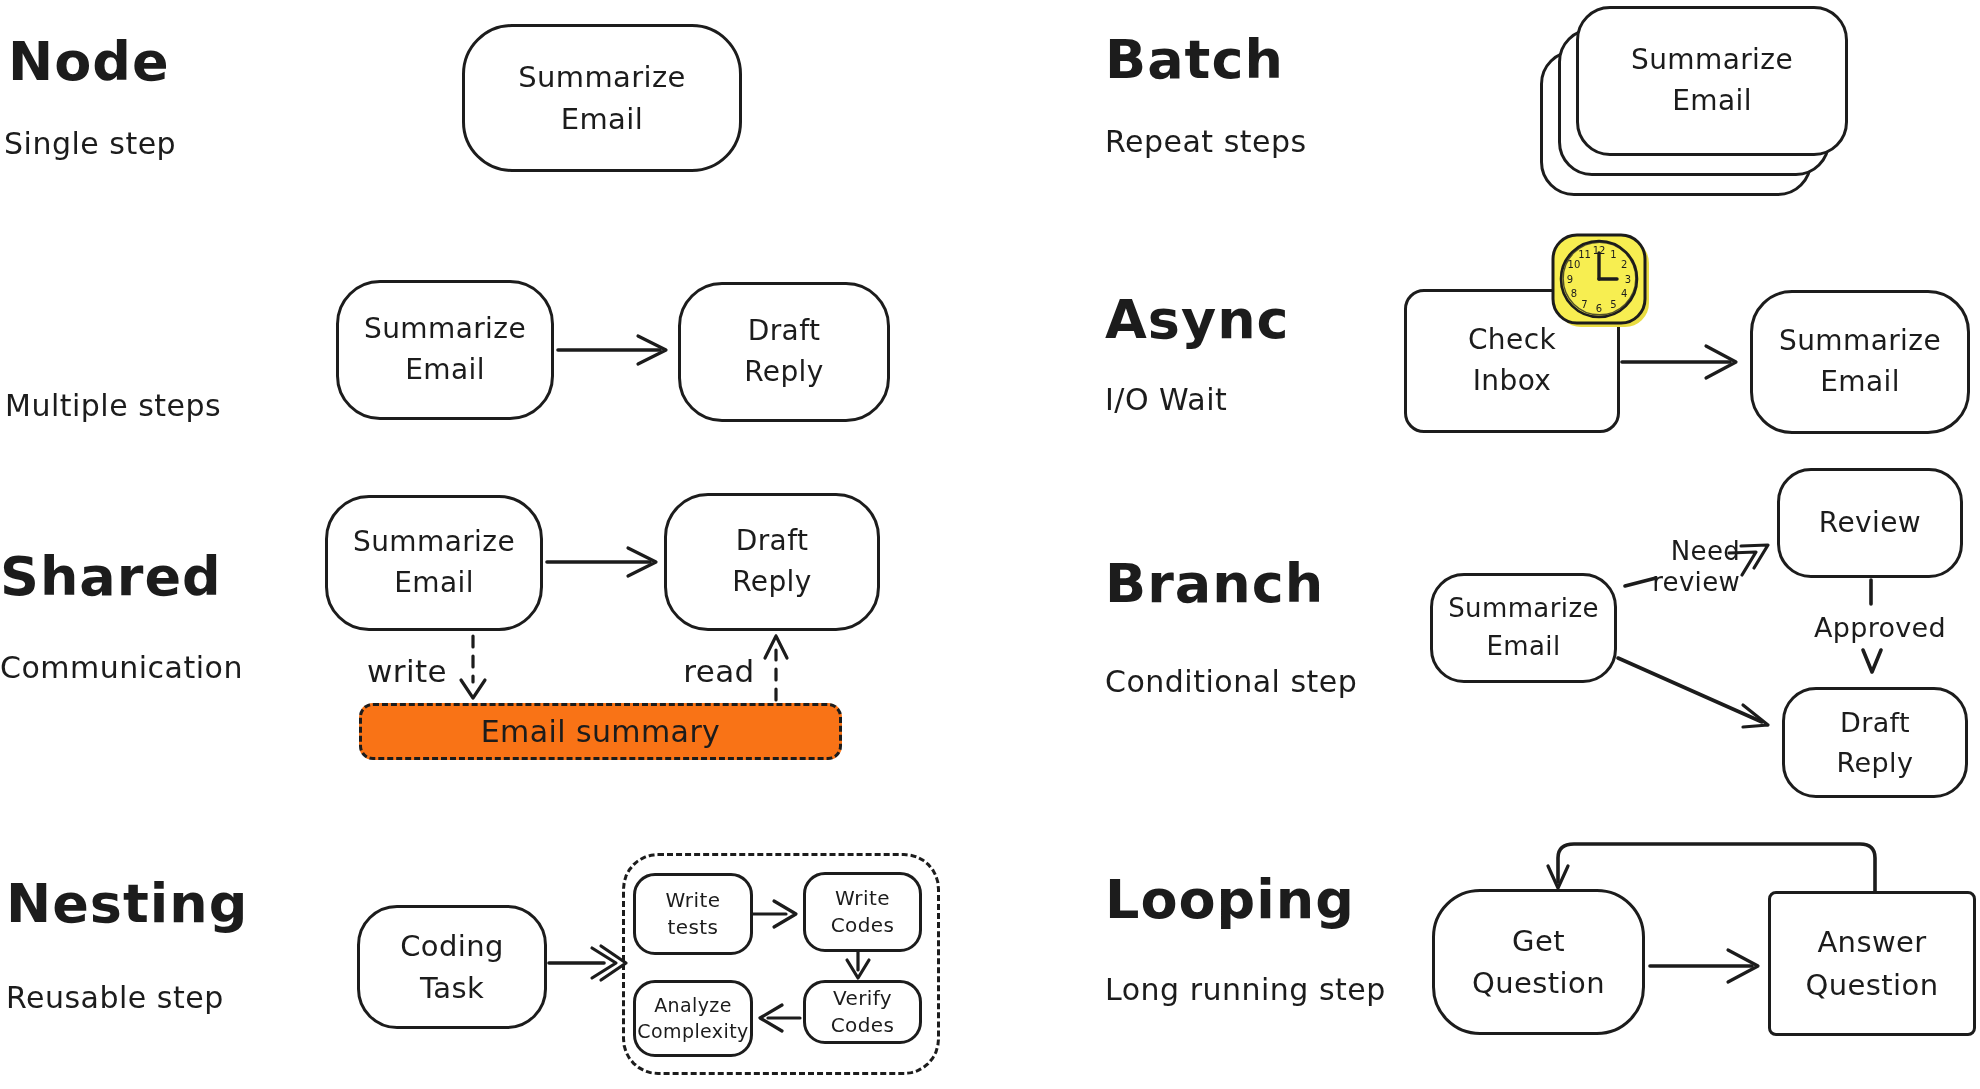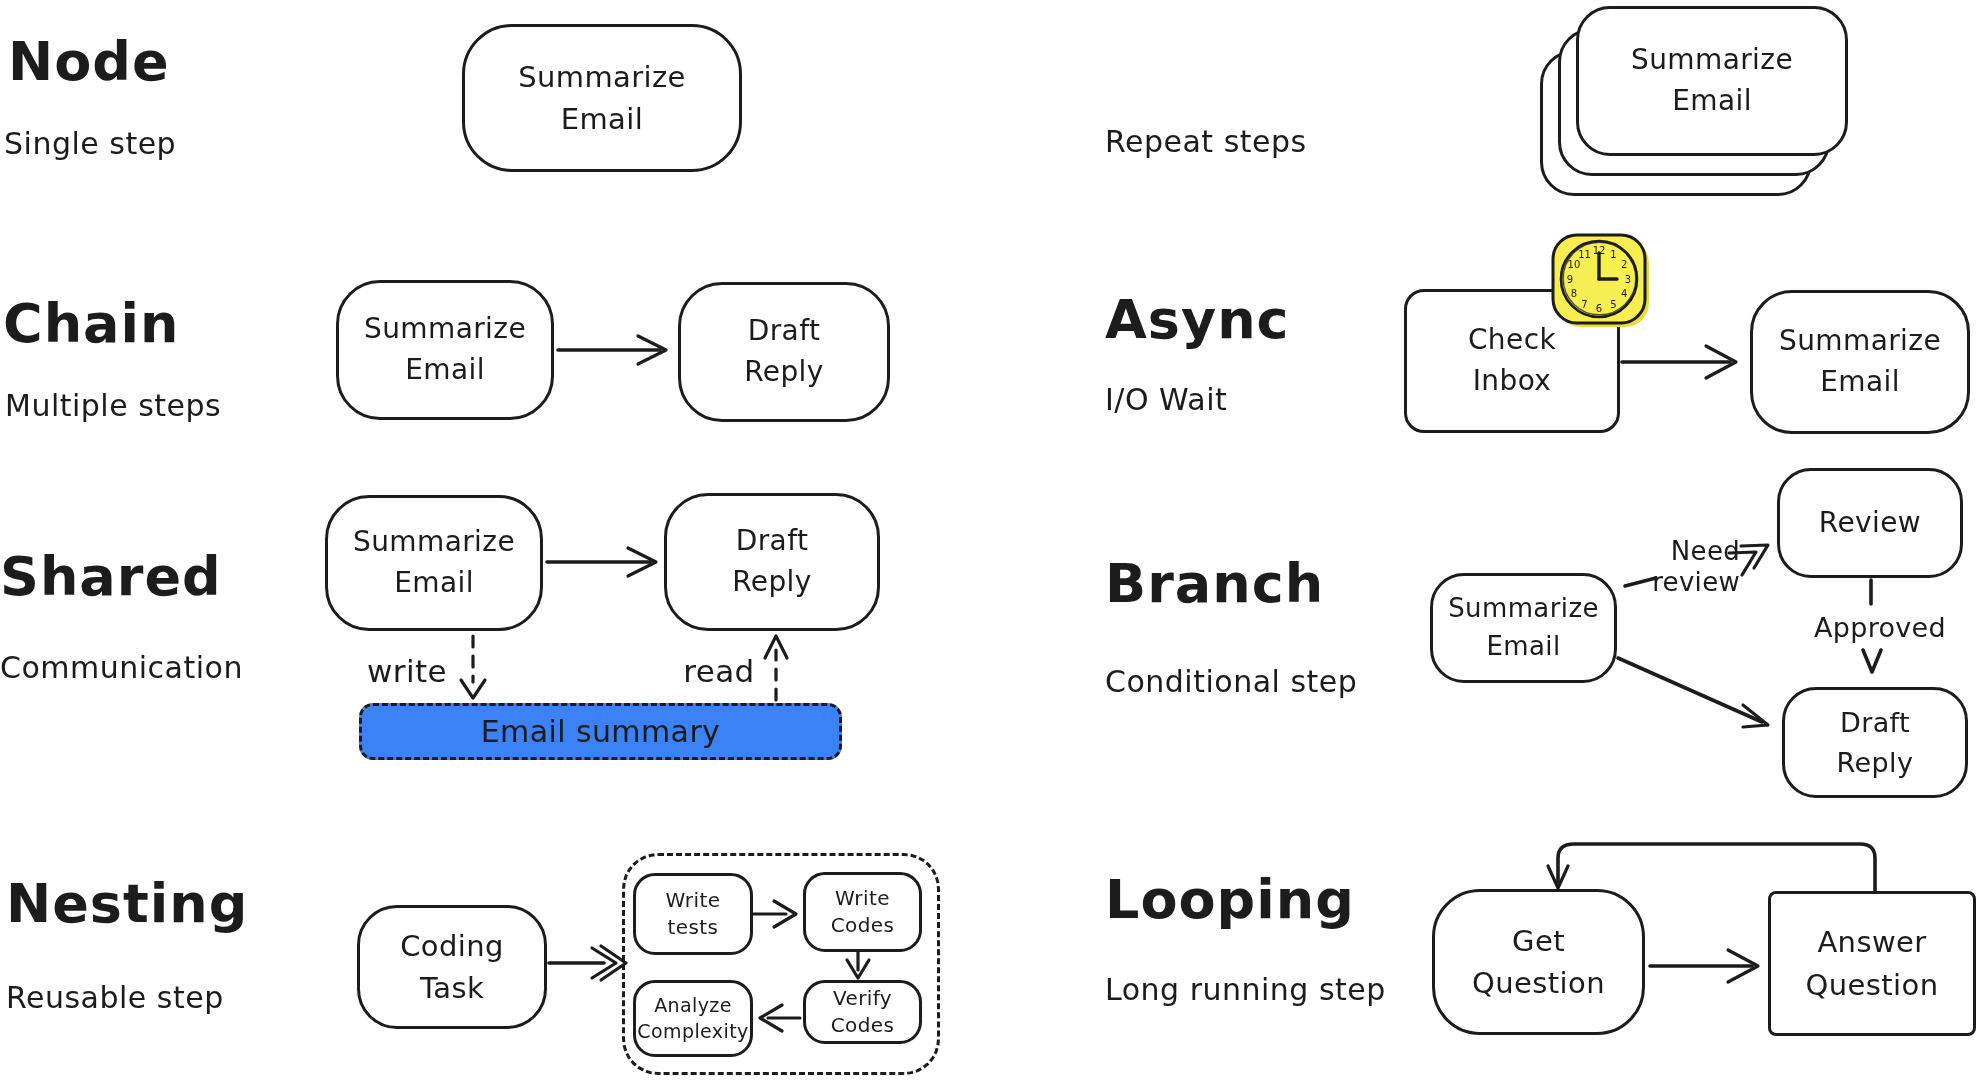--- a/index.html
+++ b/index.html
@@ -14,21 +14,21 @@
   .subtitle{
     position:absolute;font-size:30px;font-weight:400;letter-spacing:.5px;white-space:nowrap;
   }
   .box{
     position:absolute;border:3.5px solid #1c1c1c;background:#ffffff;border-radius:44px;
     display:flex;align-items:center;justify-content:center;text-align:center;
     white-space:pre-line;line-height:1.45;letter-spacing:.4px;font-size:28px;
   }
   .fs29{font-size:29px}.fs28{font-size:28px}.fs27{font-size:27px}.fs26{font-size:26px}
   .small-box{border-width:3px;border-radius:22px;font-size:20px;line-height:1.35;}
-  .dashed-box{border:3px dashed #1c1c1c;border-radius:14px;background:#3b82f6;}
+  .dashed-box{border:3px dashed #1c1c1c;border-radius:14px;background:#f97316;}
   .dashed-container{
     position:absolute;border:3px dashed #1c1c1c;border-radius:36px;background:transparent;
   }
   .flow-label{position:absolute;font-size:31px;letter-spacing:.4px;text-align:center;white-space:pre-line;}
   .tiny-label{position:absolute;font-size:26px;letter-spacing:.3px;text-align:right;white-space:pre-line;line-height:1.18;}
   .card{position:absolute;border:3.5px solid #1c1c1c;background:#ffffff;border-radius:34px;}
   #connectors{position:absolute;left:0;top:0;pointer-events:none;}
   #connectors path{stroke:#1c1c1c;stroke-width:3.2;fill:none;stroke-linecap:round;stroke-linejoin:round;}
   #connectors path.thick{stroke-width:3.6;}
   #connectors path.dash{stroke-dasharray:11 9;}
@@ -38,27 +38,27 @@
 </head>
 <body>
 
 <div id="canvas">
 
   <div class="title" style="left:8px;top:30px">Node</div>
   <div class="subtitle" style="left:4px;top:126px">Single step</div>
   <div class="box fs29" style="left:462px;top:24px;width:280px;height:148px;border-radius:50px">Summarize
 Email</div>
 
+  <div class="title" style="left:1105px;top:28px">Batch</div>
   <div class="subtitle" style="left:1105px;top:124px">Repeat steps</div>
   <div class="card" style="left:1540px;top:50px;width:272px;height:146px"></div>
   <div class="card" style="left:1558px;top:28px;width:272px;height:148px"></div>
   <div class="card box fs28" style="left:1576px;top:6px;width:272px;height:150px;border-radius:34px">Summarize
 Email</div>
 
-  <div class="title" style="left:3px;top:292px">Chain</div>
   <div class="subtitle" style="left:5px;top:388px">Multiple steps</div>
   <div class="box fs28" style="left:336px;top:280px;width:218px;height:140px">Summarize
 Email</div>
   <div class="box fs28" style="left:678px;top:282px;width:212px;height:140px">Draft
 Reply</div>
 
   <div class="title" style="left:1105px;top:288px">Async</div>
   <div class="subtitle" style="left:1105px;top:382px">I/O Wait</div>
   <div class="box fs28" style="left:1404px;top:289px;width:216px;height:144px;border-radius:20px">Check
 Inbox</div>

